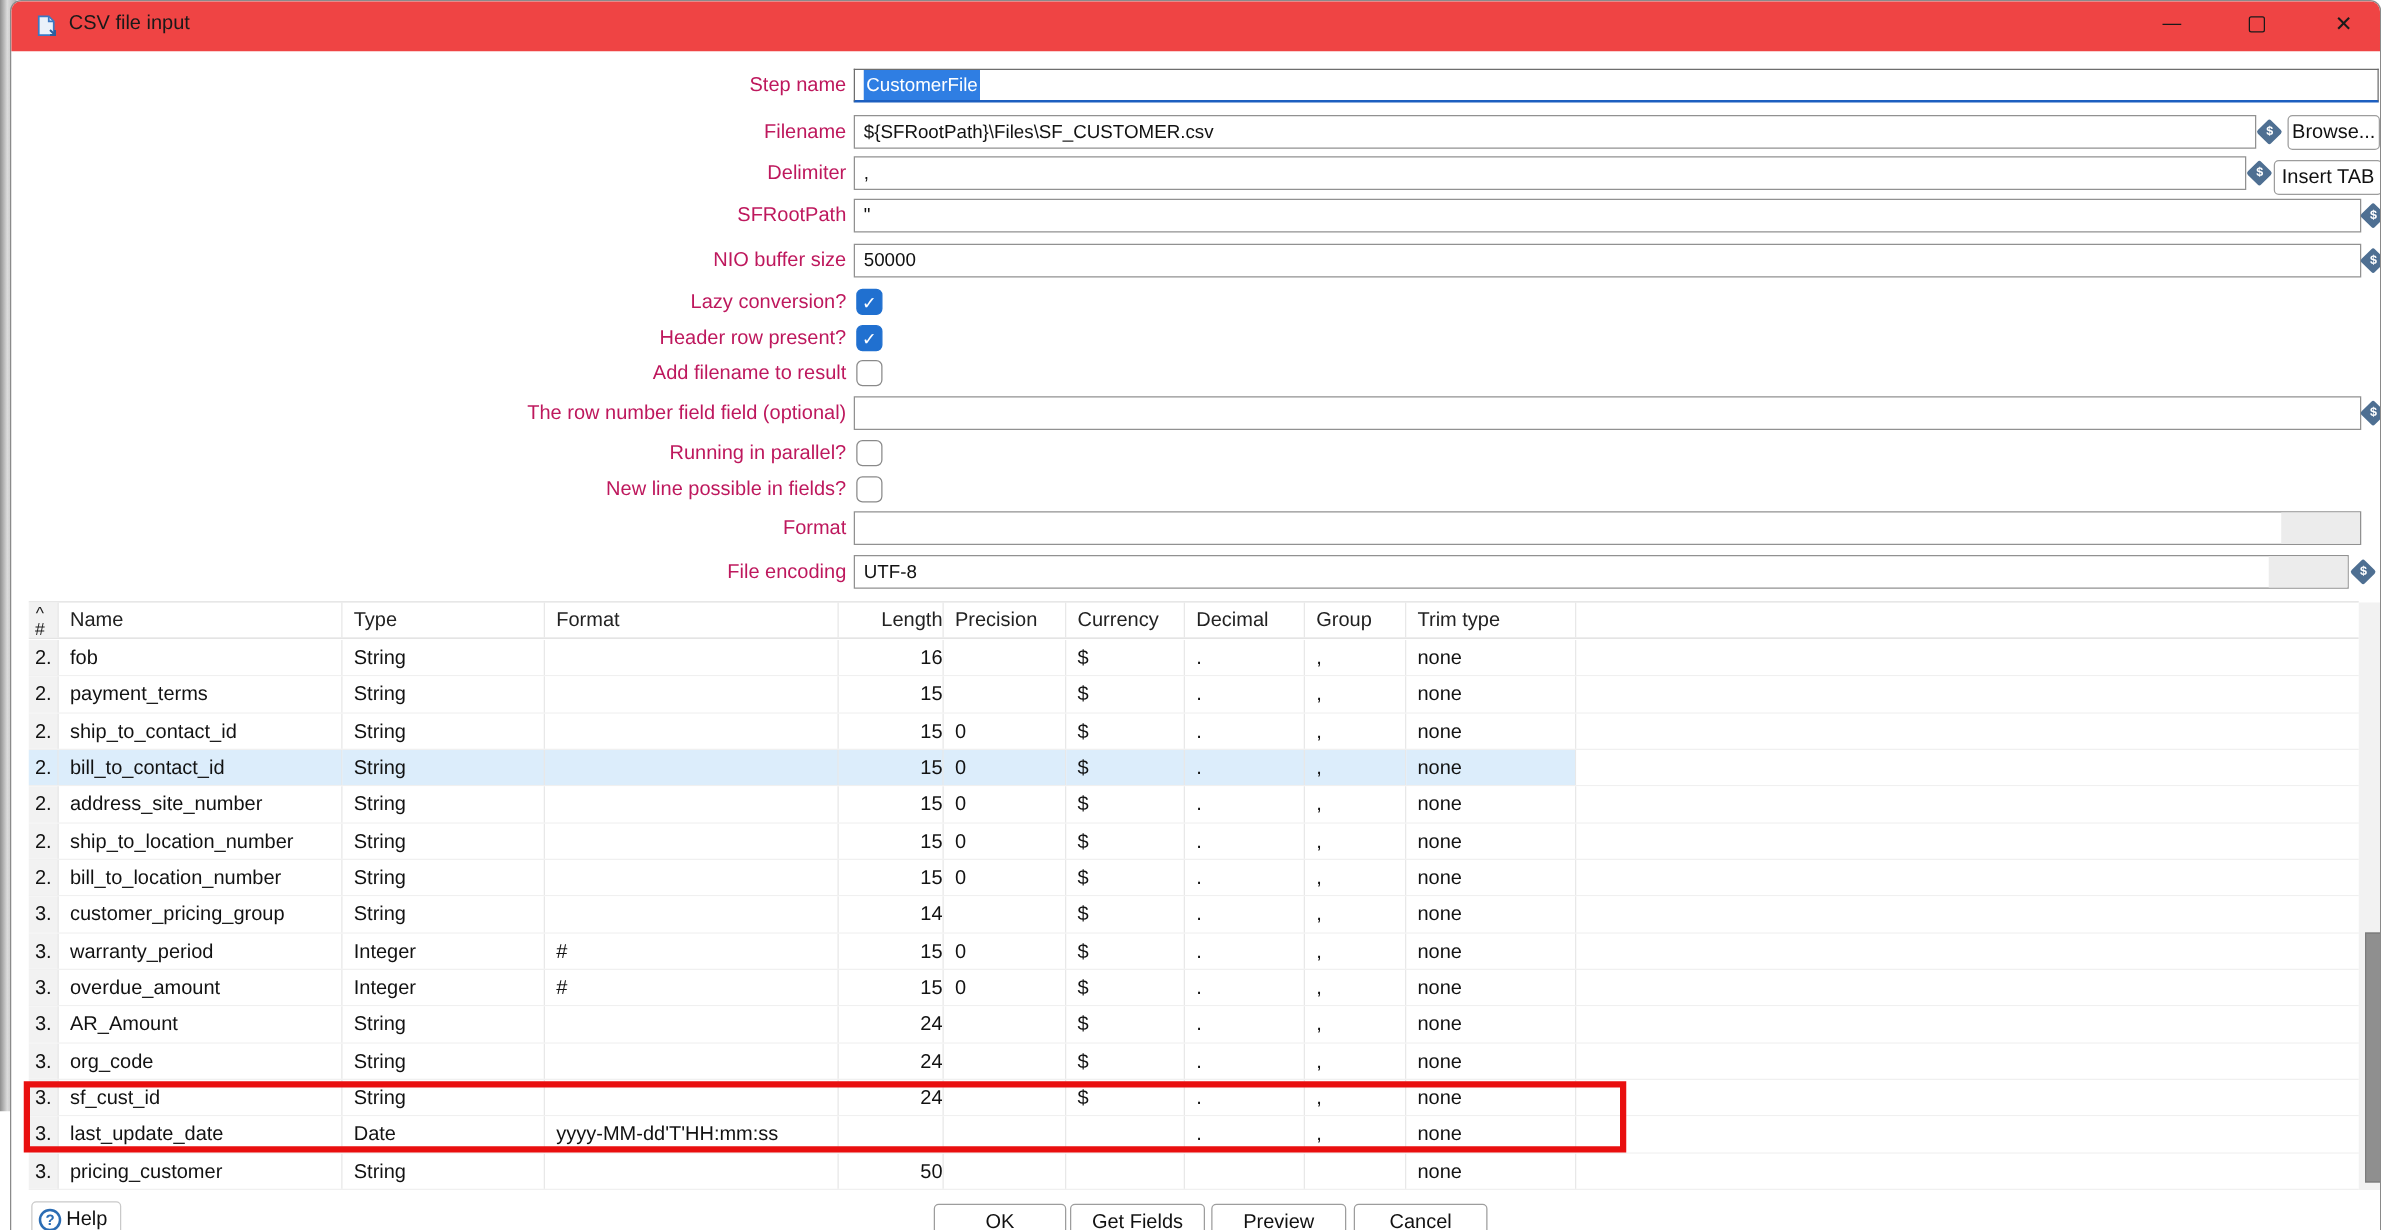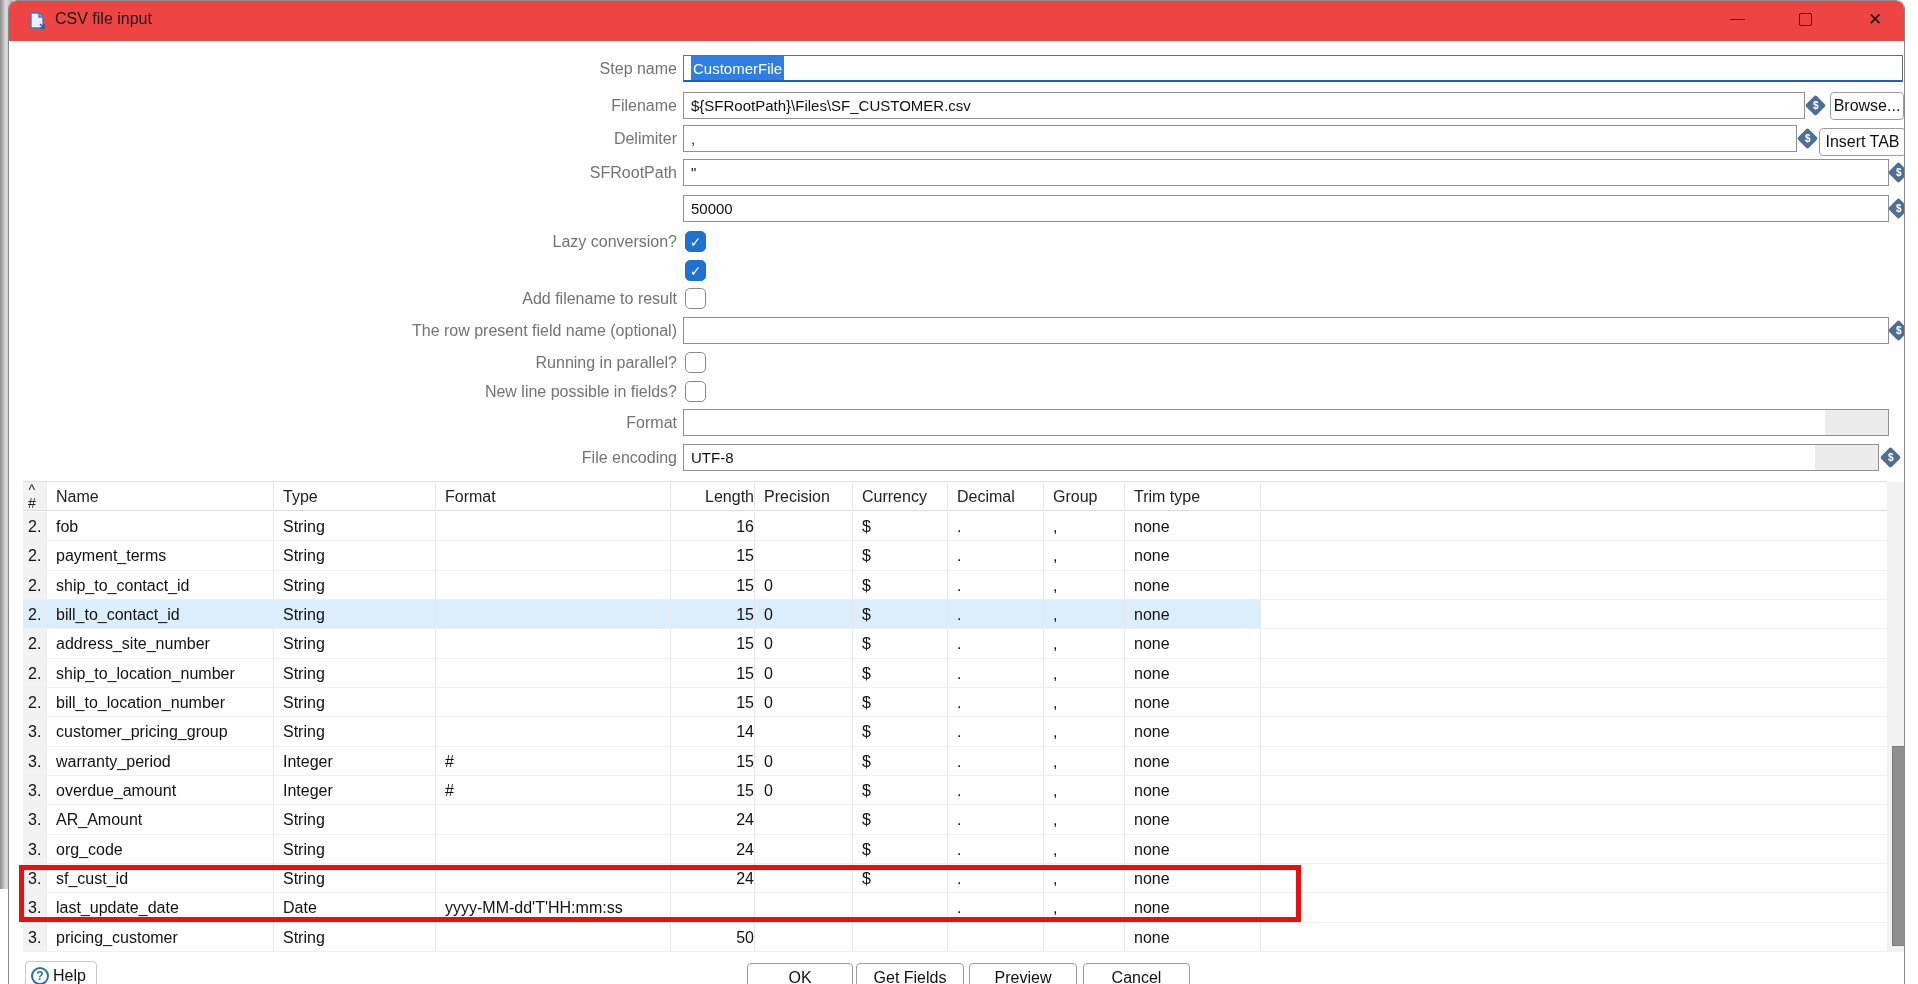--- a/index.html
+++ b/index.html
@@ -29,21 +29,21 @@
   .win-btn { position:absolute; top:0; width:46px; height:36px; display:flex;
     align-items:center; justify-content:center; }
   .btn-min  { left:1705px; } .btn-max { left:1773px; } .btn-close { left:1843px; }
   .min-glyph { width:15px; height:0; border-top:1.6px solid #1a1a1a; display:block; }
   .max-glyph { width:13px; height:13px; border:1.6px solid #1a1a1a; border-radius:2px; display:block; }
   .close-glyph { font-size:17px; color:#1a1a1a; line-height:1; }
 
   
   .frow { position:absolute; left:0; width:1897px; height:27px; }
   .flabel { position:absolute; left:0; top:0; width:668px; height:27px;
-    line-height:27px; text-align:right; font-size:16px; color:#737373; white-space:nowrap; }
+    line-height:27px; text-align:right; font-size:16px; color:#be185d; white-space:nowrap; }
   .finput { position:absolute; left:674px; top:0; height:27px; border:1px solid #919191;
     background:#fff; font-size:15px; color:#111; line-height:25px; padding:0 7px;
     white-space:nowrap; overflow:hidden; }
   .finput.focused { border:1px solid #6e6e6e; border-bottom:2px solid #1d5fc0; }
   .sel { background:#2f7ee3; color:#ffffff; padding:16px 2px; }
   .combo { padding-right:70px; }
   .combo-btn { position:absolute; right:1px; top:1px; bottom:1px; width:63px; background:#ececec; }
   .checkbox { position:absolute; left:676px; top:3px; width:21px; height:21px;
     border:1px solid #8a8a8a; border-radius:5px; background:#fff; display:flex;
     align-items:center; justify-content:center; }
@@ -152,46 +152,48 @@
 
   <div class="frow" style="top:158px">
     <div class="flabel">SFRootPath</div>
     <div class="finput" style="width:1206px">"</div>
     <span class="varbtn" style="left:1882px; top:6px">
         <span>$</span>
       </span>
   </div>
 
   <div class="frow" style="top:194px">
+    <div class="flabel">NIO buffer size</div>
     <div class="finput" style="width:1206px">50000</div>
     <span class="varbtn" style="left:1882px; top:6px">
         <span>$</span>
       </span>
   </div>
 
   <div class="frow" style="top:227px">
     <div class="flabel">Lazy conversion?</div>
     <div class="checkbox checked">
         <span class="mark">✓</span>
       </div>
   </div>
 
   <div class="frow" style="top:256px">
+    <div class="flabel">Header row present?</div>
     <div class="checkbox checked">
         <span class="mark">✓</span>
       </div>
   </div>
 
   <div class="frow" style="top:284px">
     <div class="flabel">Add filename to result</div>
     <div class="checkbox"></div>
   </div>
 
   <div class="frow" style="top:316px">
-    <div class="flabel">The row present field name (optional)</div>
+    <div class="flabel">The row number field field (optional)</div>
     <div class="finput" style="width:1206px"></div>
     <span class="varbtn" style="left:1882px; top:6px">
         <span>$</span>
       </span>
   </div>
 
   <div class="frow" style="top:377px">
     <div class="flabel">New line possible in fields?</div>
     <div class="checkbox"></div>
   </div>

